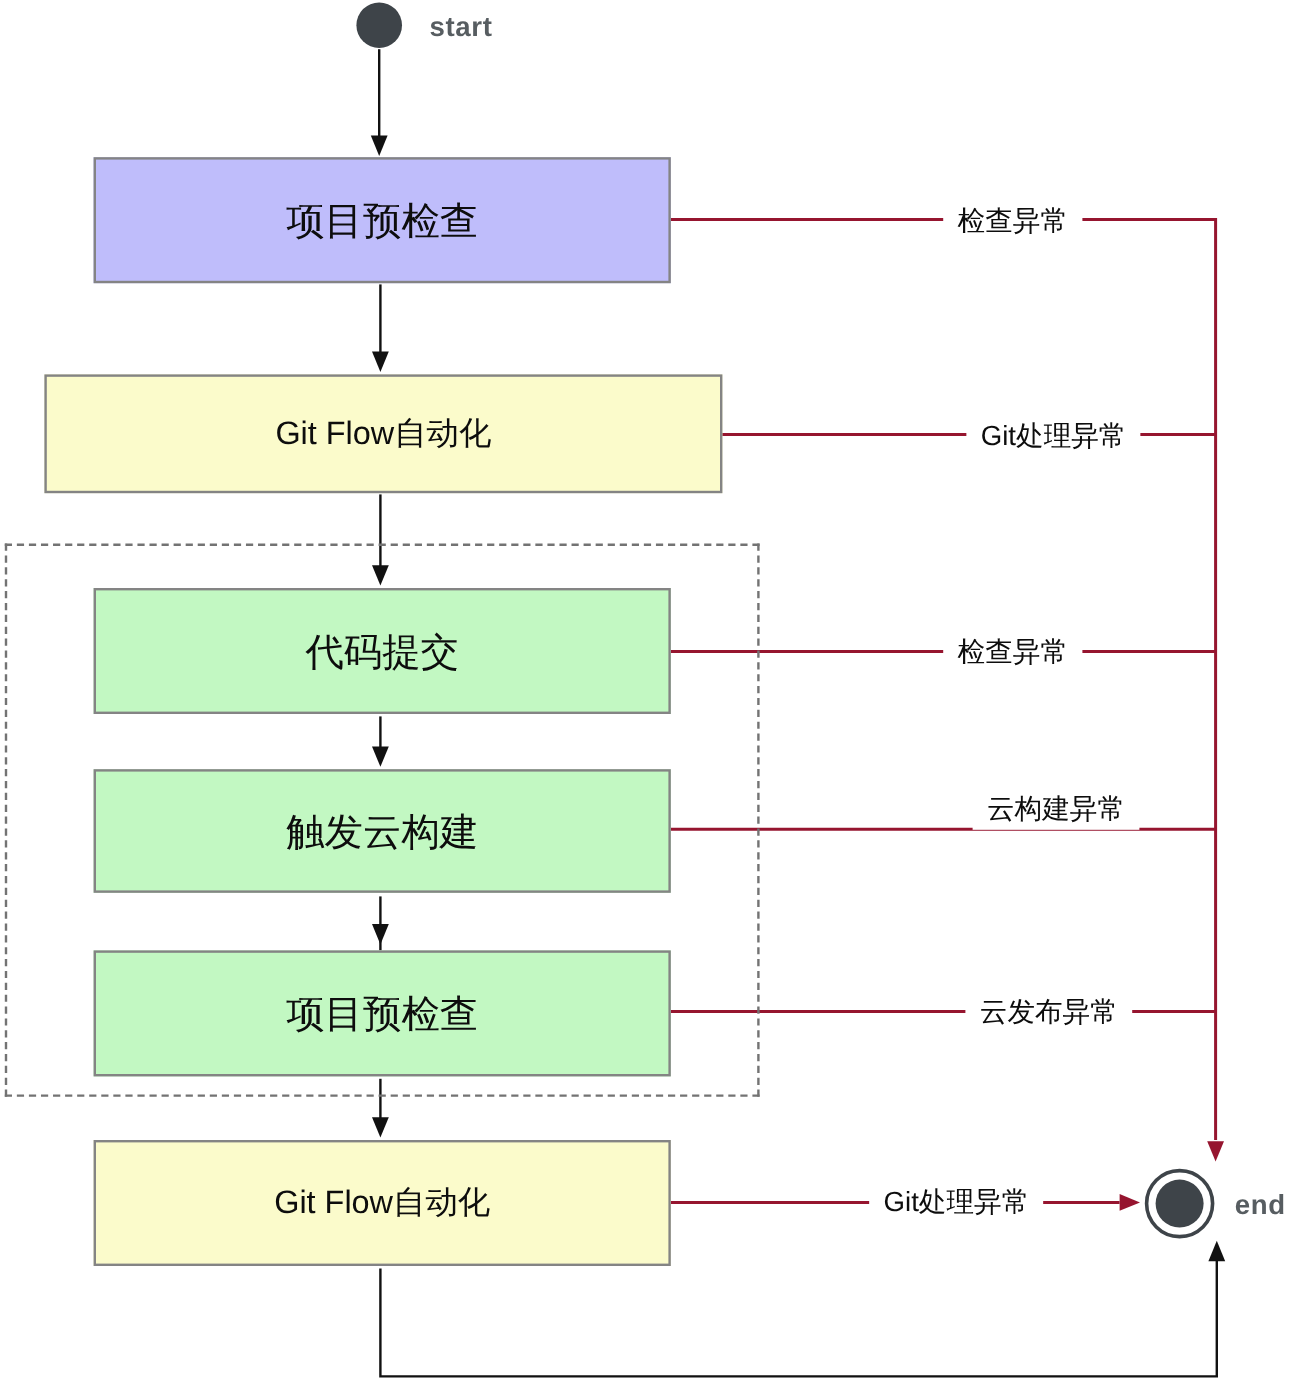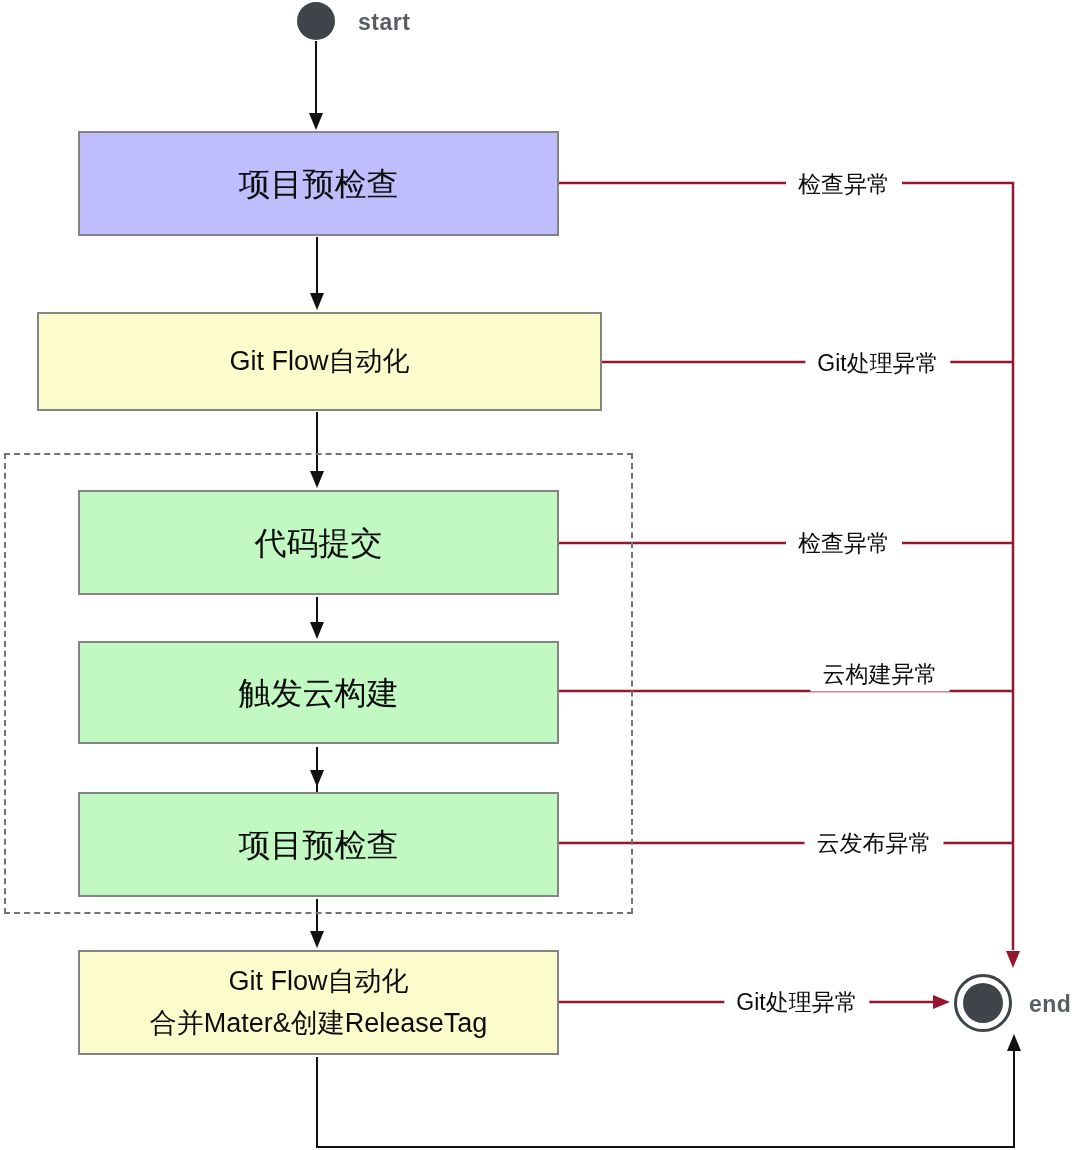--- a/index.html
+++ b/index.html
@@ -131,21 +131,20 @@
   <div class="box fill-green b4">
     <span>触发云构建</span>
   </div>
 
   <div class="box fill-green b5">
     <span>项目预检查</span>
   </div>
 
   <div class="box fill-yellow b6">
     <span>Git Flow自动化</span>
-    <span>合并Mater&amp;创建ReleaseTag</span>
   </div>
 
   <div class="edge-label el1">检查异常</div>
   <div class="edge-label el2">Git处理异常</div>
   <div class="edge-label el3">检查异常</div>
   <div class="edge-label el4">云构建异常</div>
   <div class="edge-label el5">云发布异常</div>
   <div class="edge-label el6">Git处理异常</div>
 
   <div class="end-ring">

